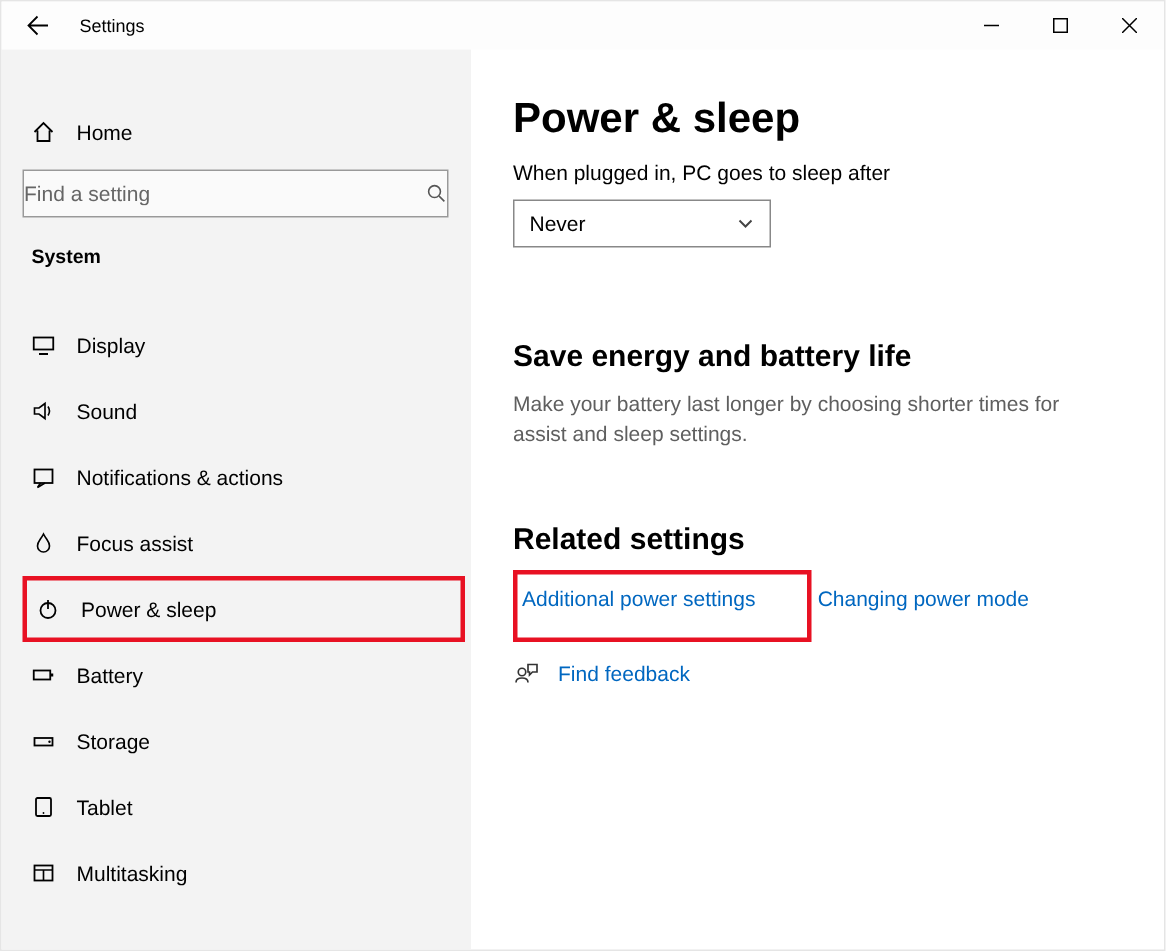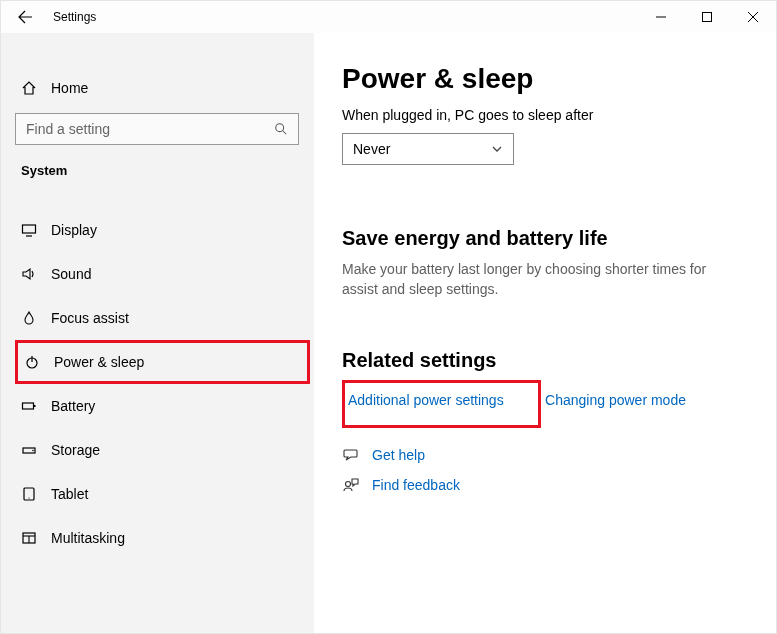--- a/index.html
+++ b/index.html
@@ -65,21 +65,21 @@
       margin-top: 22px;
     }
     .search-box {
       display: flex;
       align-items: center;
       justify-content: space-between;
       width: 284px;
       height: 32px;
       border: 1px solid #999;
       background: #fafafa;
-      padding: 0 10px;
+      padding: 0 0;
       margin-top: 4px;
     }
     .search-box input {
       border: none;
       outline: none;
       background: transparent;
       font-size: 14px;
       width: 230px;
       color: #333;
     }
@@ -245,20 +245,29 @@
         <span>Display</span>
       </div>
       <div class="nav-item">
         <span class="icon">
           <svg width="16" height="16" viewBox="0 0 16 16">
               <path d="M2 6 H5 L9 3 V13 L5 10 H2 Z" stroke="#000" stroke-width="1.1" fill="none"></path>
               <path d="M11 5 Q13 8 11 11" stroke="#000" stroke-width="1.1" fill="none"></path>
             </svg>
         </span>
         <span>Sound</span>
+      </div>
+      <div class="nav-item">
+        <span class="icon">
+          <svg width="16" height="16" viewBox="0 0 16 16">
+              <rect x="2" y="3" width="12" height="9" stroke="#000" stroke-width="1.2" fill="none"></rect>
+              <path d="M6 12 L4 15 L9 12" stroke="#000" stroke-width="1.1" fill="none"></path>
+            </svg>
+        </span>
+        <span>Notifications &amp; actions</span>
       </div>
       <div class="nav-item">
         <span class="icon">
           <svg width="16" height="16" viewBox="0 0 16 16">
               <path d="M8 2 C6 6 4 7 4 10 A4 4 0 0 0 12 10 C12 7 10 6 8 2 Z" stroke="#000" stroke-width="1.1" fill="none"></path>
             </svg>
         </span>
         <span>Focus assist</span>
       </div>
       <div class="nav-item selected">
@@ -325,28 +334,20 @@
     <div class="section-heading">Save energy and battery life</div>
     <div class="section-text">Make your battery last longer by choosing shorter times for assist and sleep settings.</div>
 
     <div class="related-heading">Related settings</div>
     <div class="link-highlight">
       <a class="link">Additional power settings</a>
     </div>
 
     <a class="link" style="margin-top:16px">Changing power mode</a>
 
-    <div class="help-row">
-      <span class="icon">
-        <svg width="18" height="18" viewBox="0 0 18 18">
-            <path d="M3 4 Q2 4 2 5 V10 Q2 11 3 11 H6 L4 14 L9 11 H14 Q15 11 15 10 V5 Q15 4 14 4 Z" stroke="#333" stroke-width="1.1" fill="none"></path>
-          </svg>
-      </span>
-      <a class="link">Get help</a>
-    </div>
     <div class="help-row" style="margin-top:12px">
       <span class="icon">
         <svg width="18" height="18" viewBox="0 0 18 18">
             <circle cx="6" cy="8" r="2.5" stroke="#333" stroke-width="1.1" fill="none"></circle>
             <path d="M2 15 Q2 12 6 12 Q10 12 10 15" stroke="#333" stroke-width="1.1" fill="none"></path>
             <path d="M10 3 H16 V8 H13 L11 10 V8 H10 Z" stroke="#333" stroke-width="1.1" fill="none"></path>
           </svg>
       </span>
       <a class="link">Find feedback</a>
     </div>

